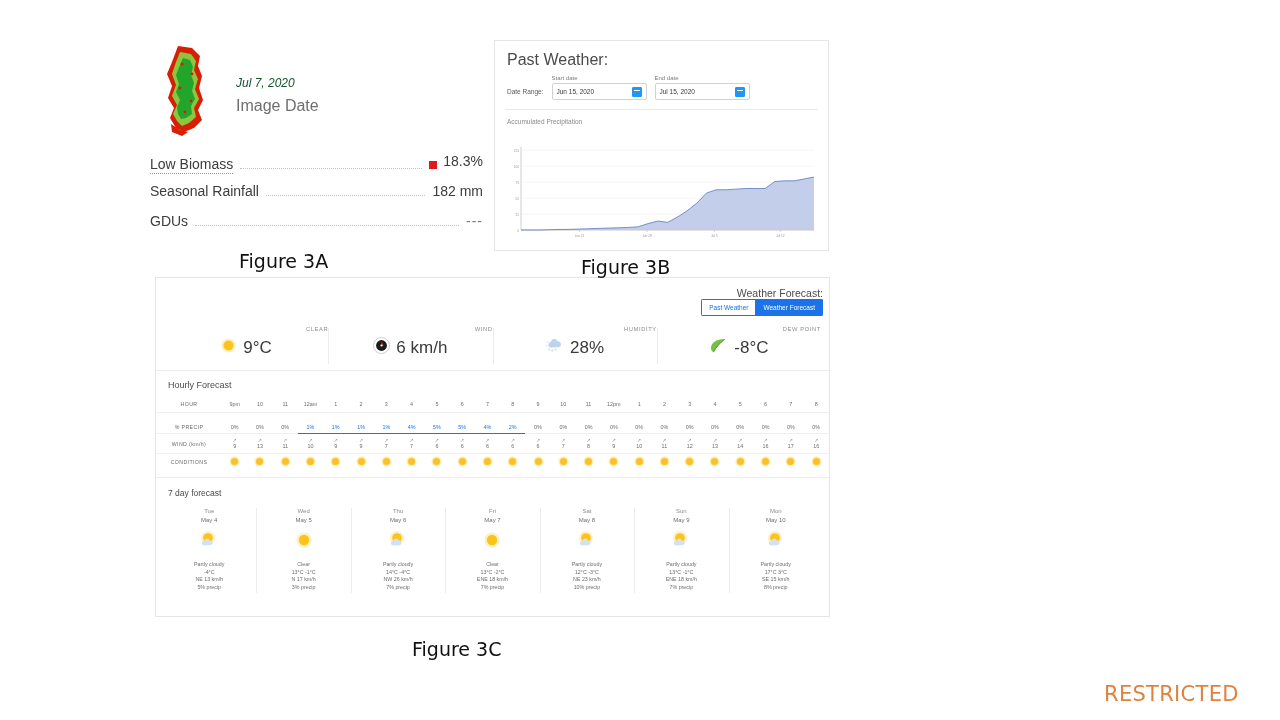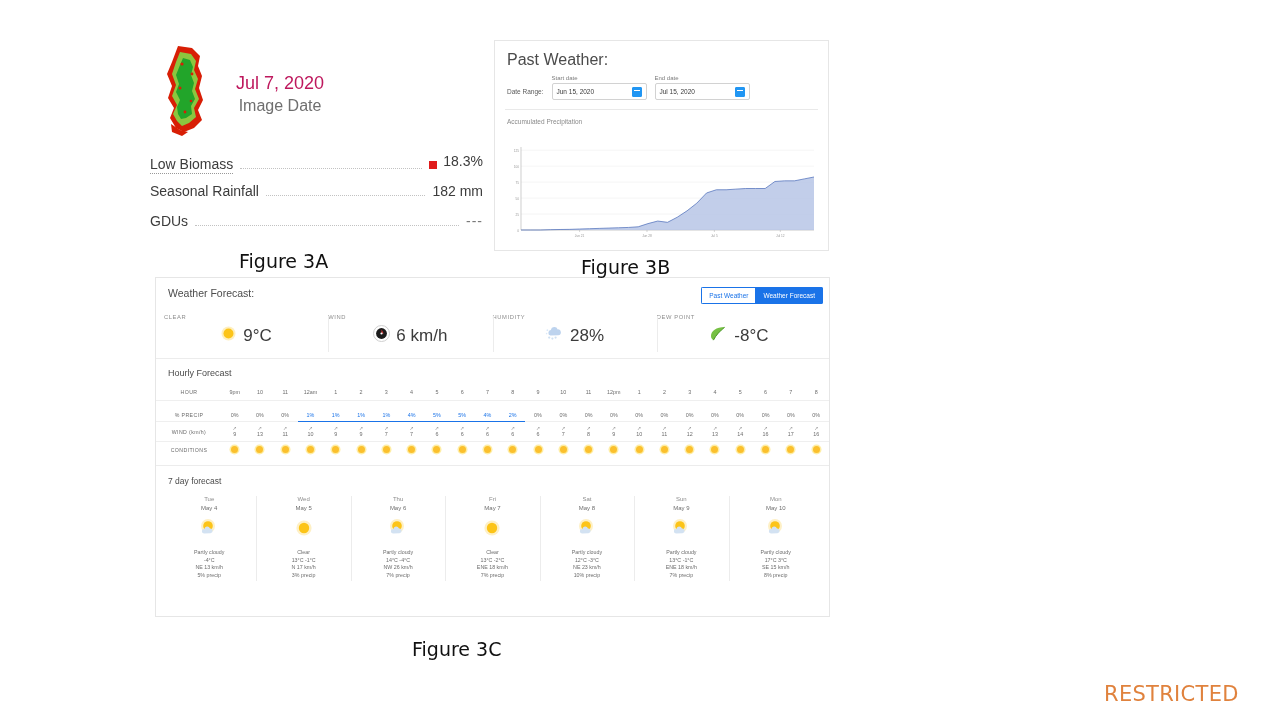--- a/index.html
+++ b/index.html
@@ -12,21 +12,21 @@
 
   
   .card{position:absolute;background:#fff;border:1px solid #e6e6e6;box-sizing:border-box;}
 
   
   #fig3a{left:138px;top:40px;width:355px;height:208px;border:none;background:#fff;}
   #fig3a .topline{display:flex;align-items:flex-start;padding:4px 0 0 20px;}
   .fieldmap{width:62px;height:95px;position:relative;margin-right:16px;}
   .fieldmap svg{display:block;}
   .datewrap{padding-top:28px;}
-  .imgdate{color:#be185d;font-size:18px;line-height:22px;}
+  .imgdate{color:#14532d;font-size:12px;line-height:22px;font-style:italic;}
   .imgdatelbl{color:#6f6f6f;font-size:16px;text-align:center;margin-top:3px;}
 
   .statrows{margin-top:14px;padding:0 10px 0 12px;}
   .statrow{display:flex;align-items:baseline;height:30px;}
   .statlabel{font-size:14px;color:#3c3c3c;white-space:nowrap;}
   .statlabel.ul{border-bottom:1px dotted #999;padding-bottom:1px;}
   .leader{flex:1;border-bottom:1px dotted #c2c2c2;margin:0 7px 4px 7px;height:1px;}
   .statval{font-size:14px;color:#3c3c3c;white-space:nowrap;display:flex;align-items:flex-end;gap:6px;}
   .sq{width:8px;height:8px;background:#e01b1b;display:inline-block;}
   .muted{color:#7a7a7a;letter-spacing:1px;}
@@ -43,29 +43,29 @@
   .dbox span.val{font-size:6.5px;color:#3a3a3a;}
   .calico{width:8px;height:8px;border:1px solid #2196f3;background:#2196f3;border-radius:1px;position:relative;}
   .calico:after{content:"";position:absolute;left:1px;right:1px;top:2px;height:1px;background:#fff;}
   .bsep{height:1px;background:#e9e9e9;margin:9px 10px 0 10px;}
   .charttitle{font-size:6.5px;color:#8a8a8a;padding:8px 0 0 12px;}
   .chartbox{position:absolute;left:10px;top:100px;width:315px;height:105px;}
   .chartbox svg{display:block;}
 
   
   #fig3c{left:155px;top:277px;width:675px;height:340px;}
-  .c-head{display:flex;align-items:flex-start;justify-content:space-between;padding:9px 6px 0 12px;}
+  .c-head{display:flex;align-items:flex-end;justify-content:space-between;padding:9px 6px 0 12px;flex-direction:column;}
   .c-title{font-size:10.5px;color:#4b4b4b;}
   .toggle{display:flex;border-radius:2px;overflow:hidden;}
   .tgl{font-size:6.5px;padding:4px 7px;border:1px solid #1a73e8;}
   .tgl.off{background:#fff;color:#1a73e8;border-right:none;}
   .tgl.on{background:#1a73e8;color:#fff;}
 
   .summary{display:flex;margin-top:6px;padding:0 8px;}
-  .sumcell{flex:1;text-align:left;position:relative;padding:4px 0 12px 0;}
+  .sumcell{flex:1;text-align:right;position:relative;padding:4px 0 12px 0;}
   .sumcell + .sumcell:before{content:"";position:absolute;left:0;top:6px;bottom:6px;width:1px;background:#ececec;}
   .sumlbl{font-size:5.8px;color:#8d8d8d;letter-spacing:.6px;}
   .sumval{display:flex;align-items:center;justify-content:center;gap:6px;margin-top:5px;}
   .sumval .txt{font-size:17px;color:#3b3b3b;}
 
   .crow-sep{height:1px;background:#ececec;}
 
   .hf-title{font-size:9px;color:#4b4b4b;padding:9px 0 0 12px;}
   table.hourly{width:100%;border-collapse:collapse;margin-top:8px;table-layout:fixed;}
   table.hourly td{font-size:5.4px;color:#6d6d6d;text-align:center;padding:3px 0;}

